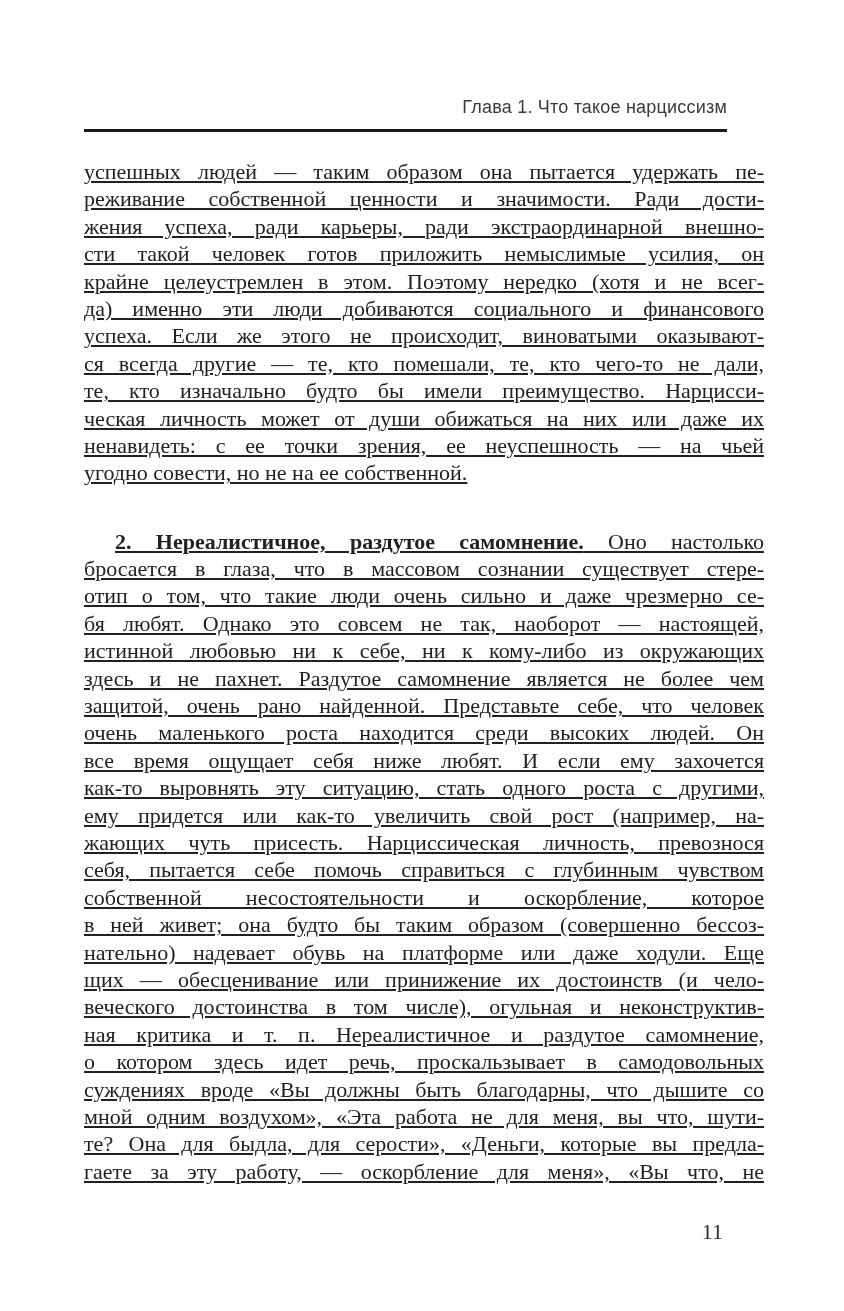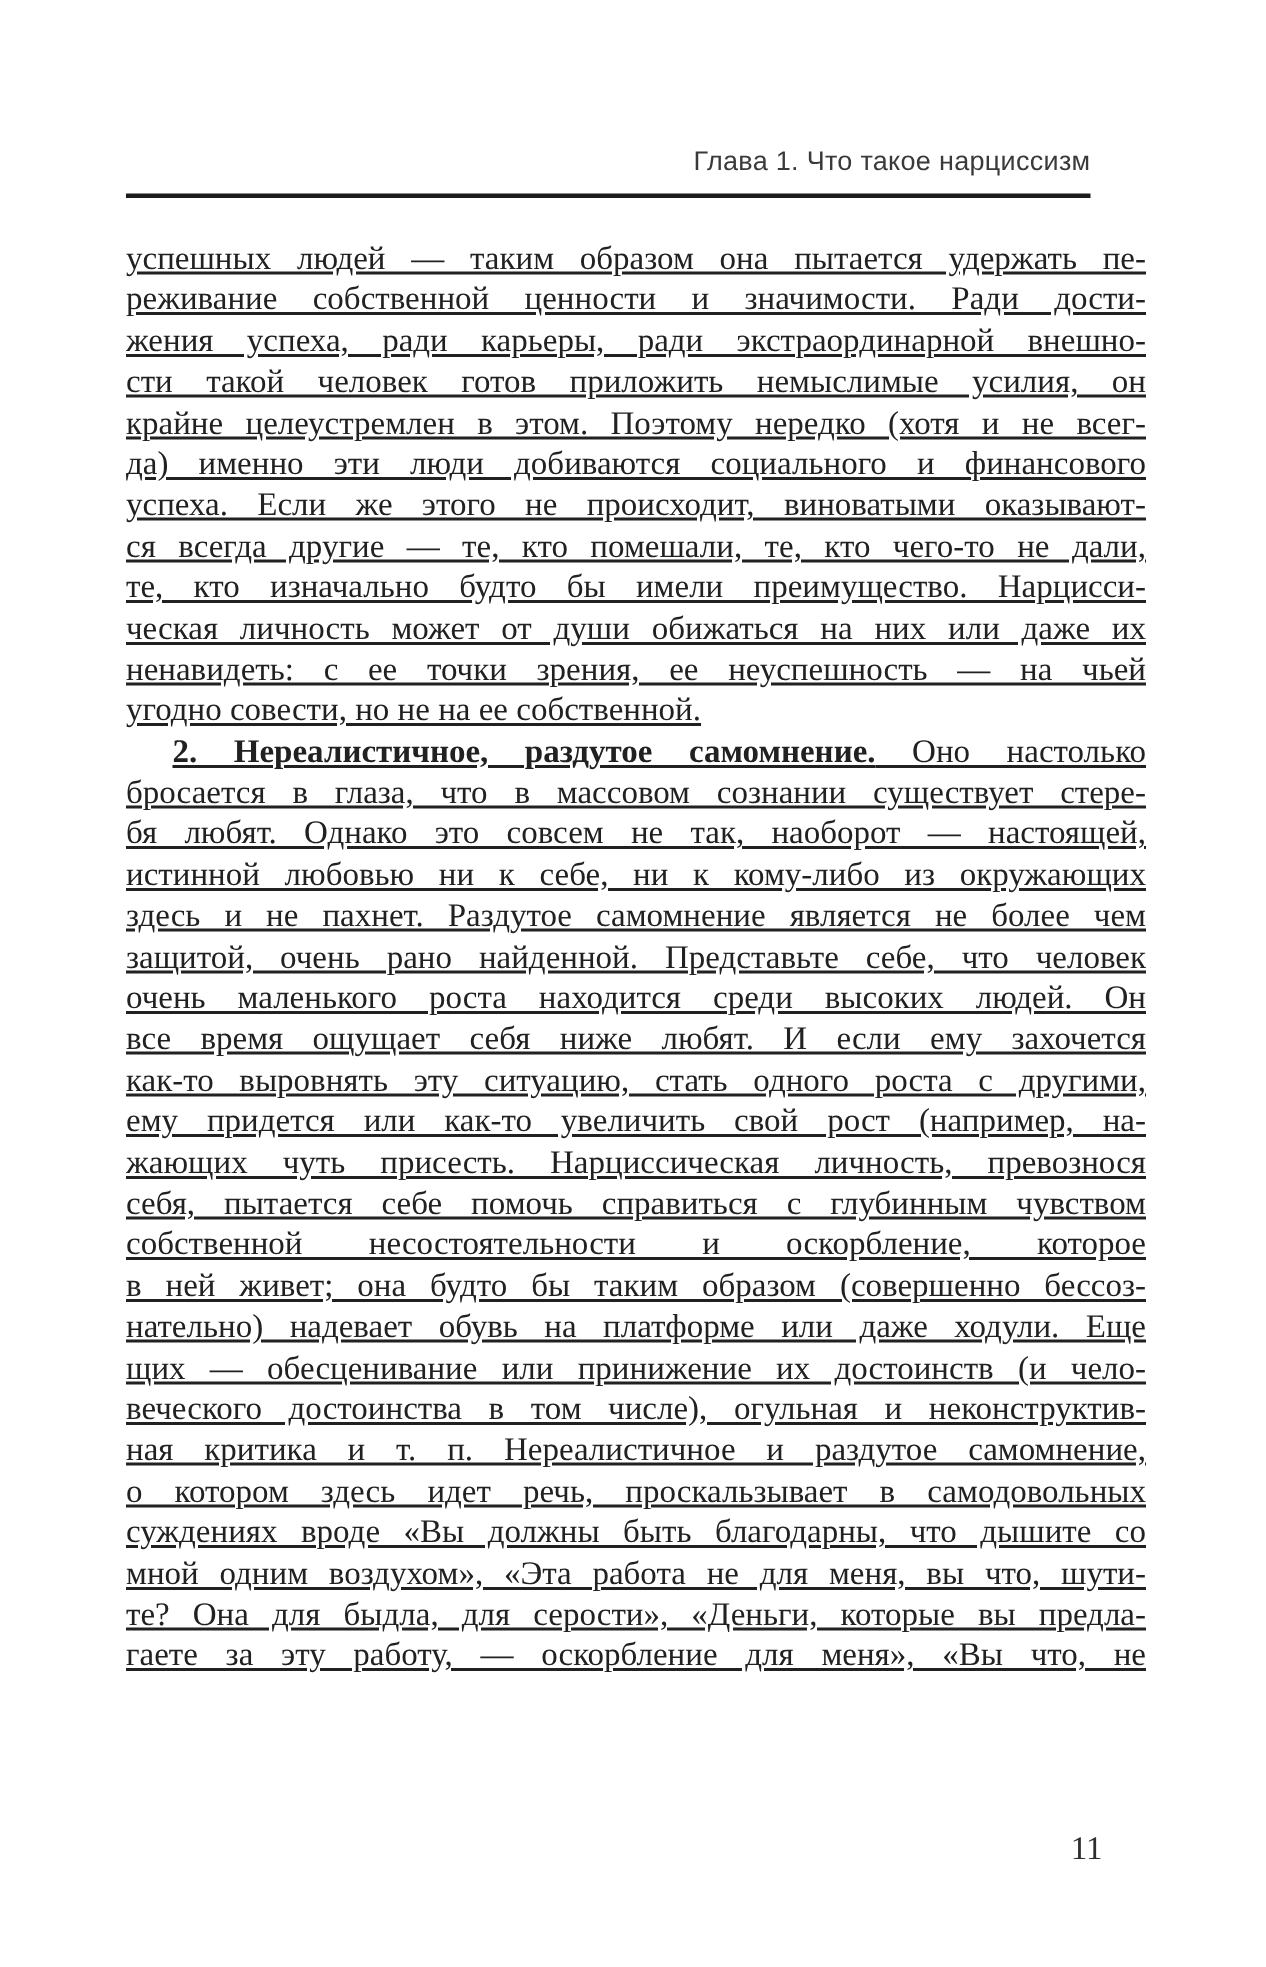--- a/index.html
+++ b/index.html
@@ -48,28 +48,29 @@
     text-align-last: justify;
     white-space: normal;
     overflow: hidden;
     text-decoration: underline;
   }
   .line.para-end {
     text-align-last: left;
   }
   .line.indent {
     padding-left: 31px;
+    margin-top: 41px;
   }
   .line b {
     font-weight: bold;
   }
   .page-number {
     position: absolute;
     top: 1219px;
-    right: 109px;
+    right: 121px;
     font-family: "Liberation Serif", serif;
     font-size: 22px;
     color: #2e2e2e;
   }
 </style>
 </head>
 <body>
 
 <div class="page">
 
@@ -85,20 +86,21 @@
       <div class="line">крайне целеустремлен в этом. Поэтому нередко (хотя и не всег-</div>
       <div class="line">да) именно эти люди добиваются социального и финансового</div>
       <div class="line">успеха. Если же этого не происходит, виноватыми оказывают-</div>
       <div class="line">ся всегда другие — те, кто помешали, те, кто чего-то не дали,</div>
       <div class="line">те, кто изначально будто бы имели преимущество. Нарцисси-</div>
       <div class="line">ческая личность может от души обижаться на них или даже их</div>
       <div class="line">ненавидеть: с ее точки зрения, ее неуспешность — на чьей</div>
       <div class="line para-end">угодно совести, но не на ее собственной.</div>
       <div class="line indent"><b>2. Нереалистичное, раздутое самомнение.</b> Оно настолько</div>
       <div class="line">бросается в глаза, что в массовом сознании существует стере-</div>
+      <div class="line">отип о том, что такие люди очень сильно и даже чрезмерно се-</div>
       <div class="line">бя любят. Однако это совсем не так, наоборот — настоящей,</div>
       <div class="line">истинной любовью ни к себе, ни к кому-либо из окружающих</div>
       <div class="line">здесь и не пахнет. Раздутое самомнение является не более чем</div>
       <div class="line">защитой, очень рано найденной. Представьте себе, что человек</div>
       <div class="line">очень маленького роста находится среди высоких людей. Он</div>
       <div class="line">все время ощущает себя ниже любят. И если ему захочется</div>
       <div class="line">как-то выровнять эту ситуацию, стать одного роста с другими,</div>
       <div class="line">ему придется или как-то увеличить свой рост (например, на-</div>
       <div class="line">жающих чуть присесть. Нарциссическая личность, превознося</div>
       <div class="line">себя, пытается себе помочь справиться с глубинным чувством</div>

